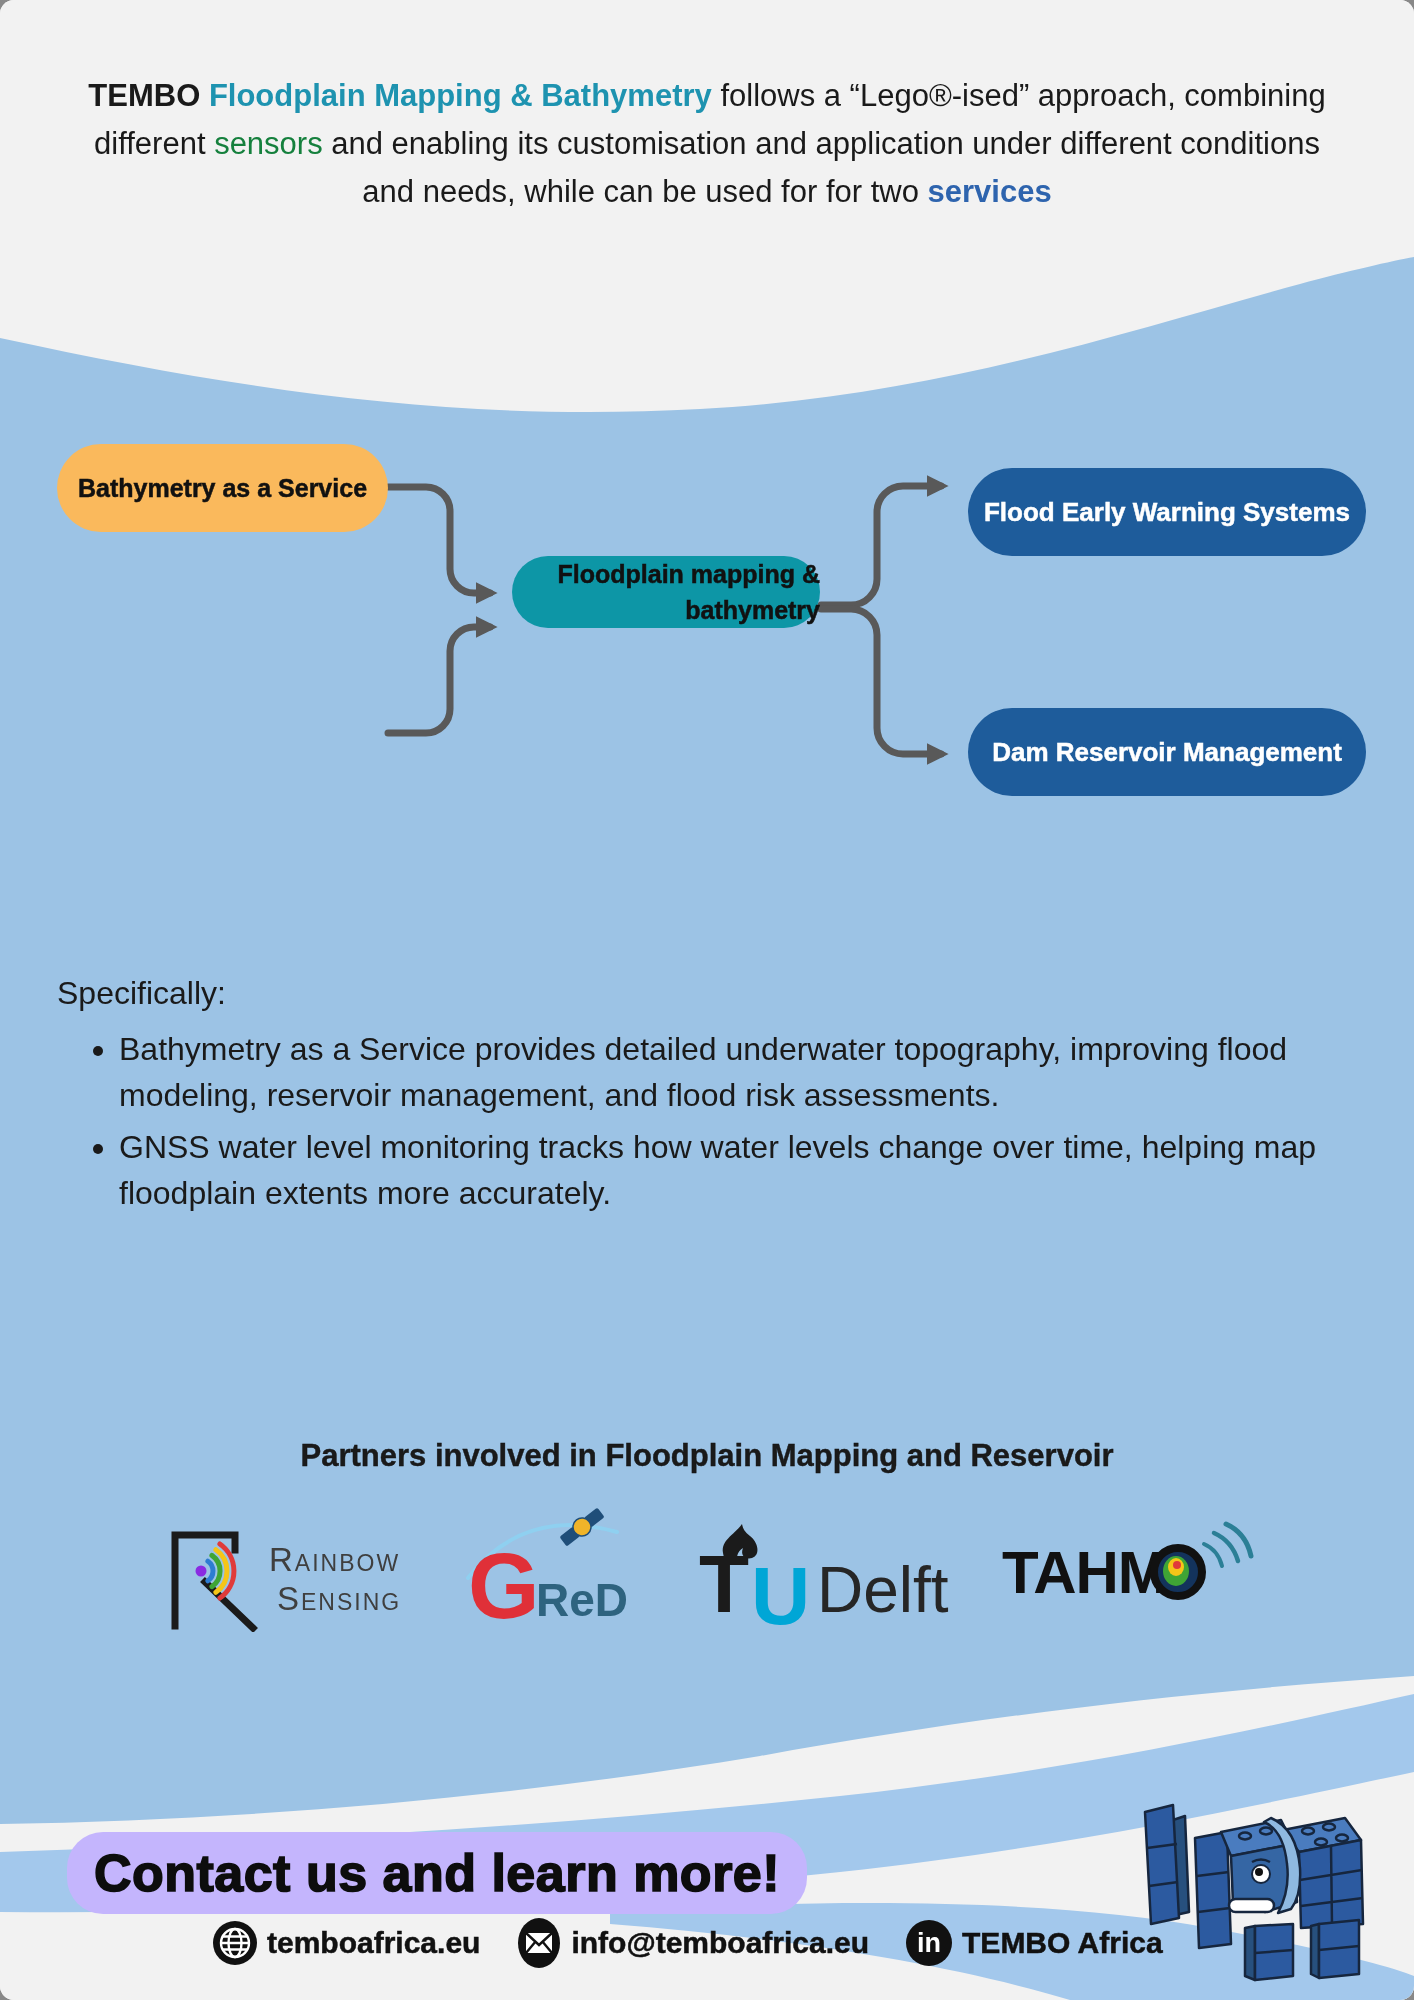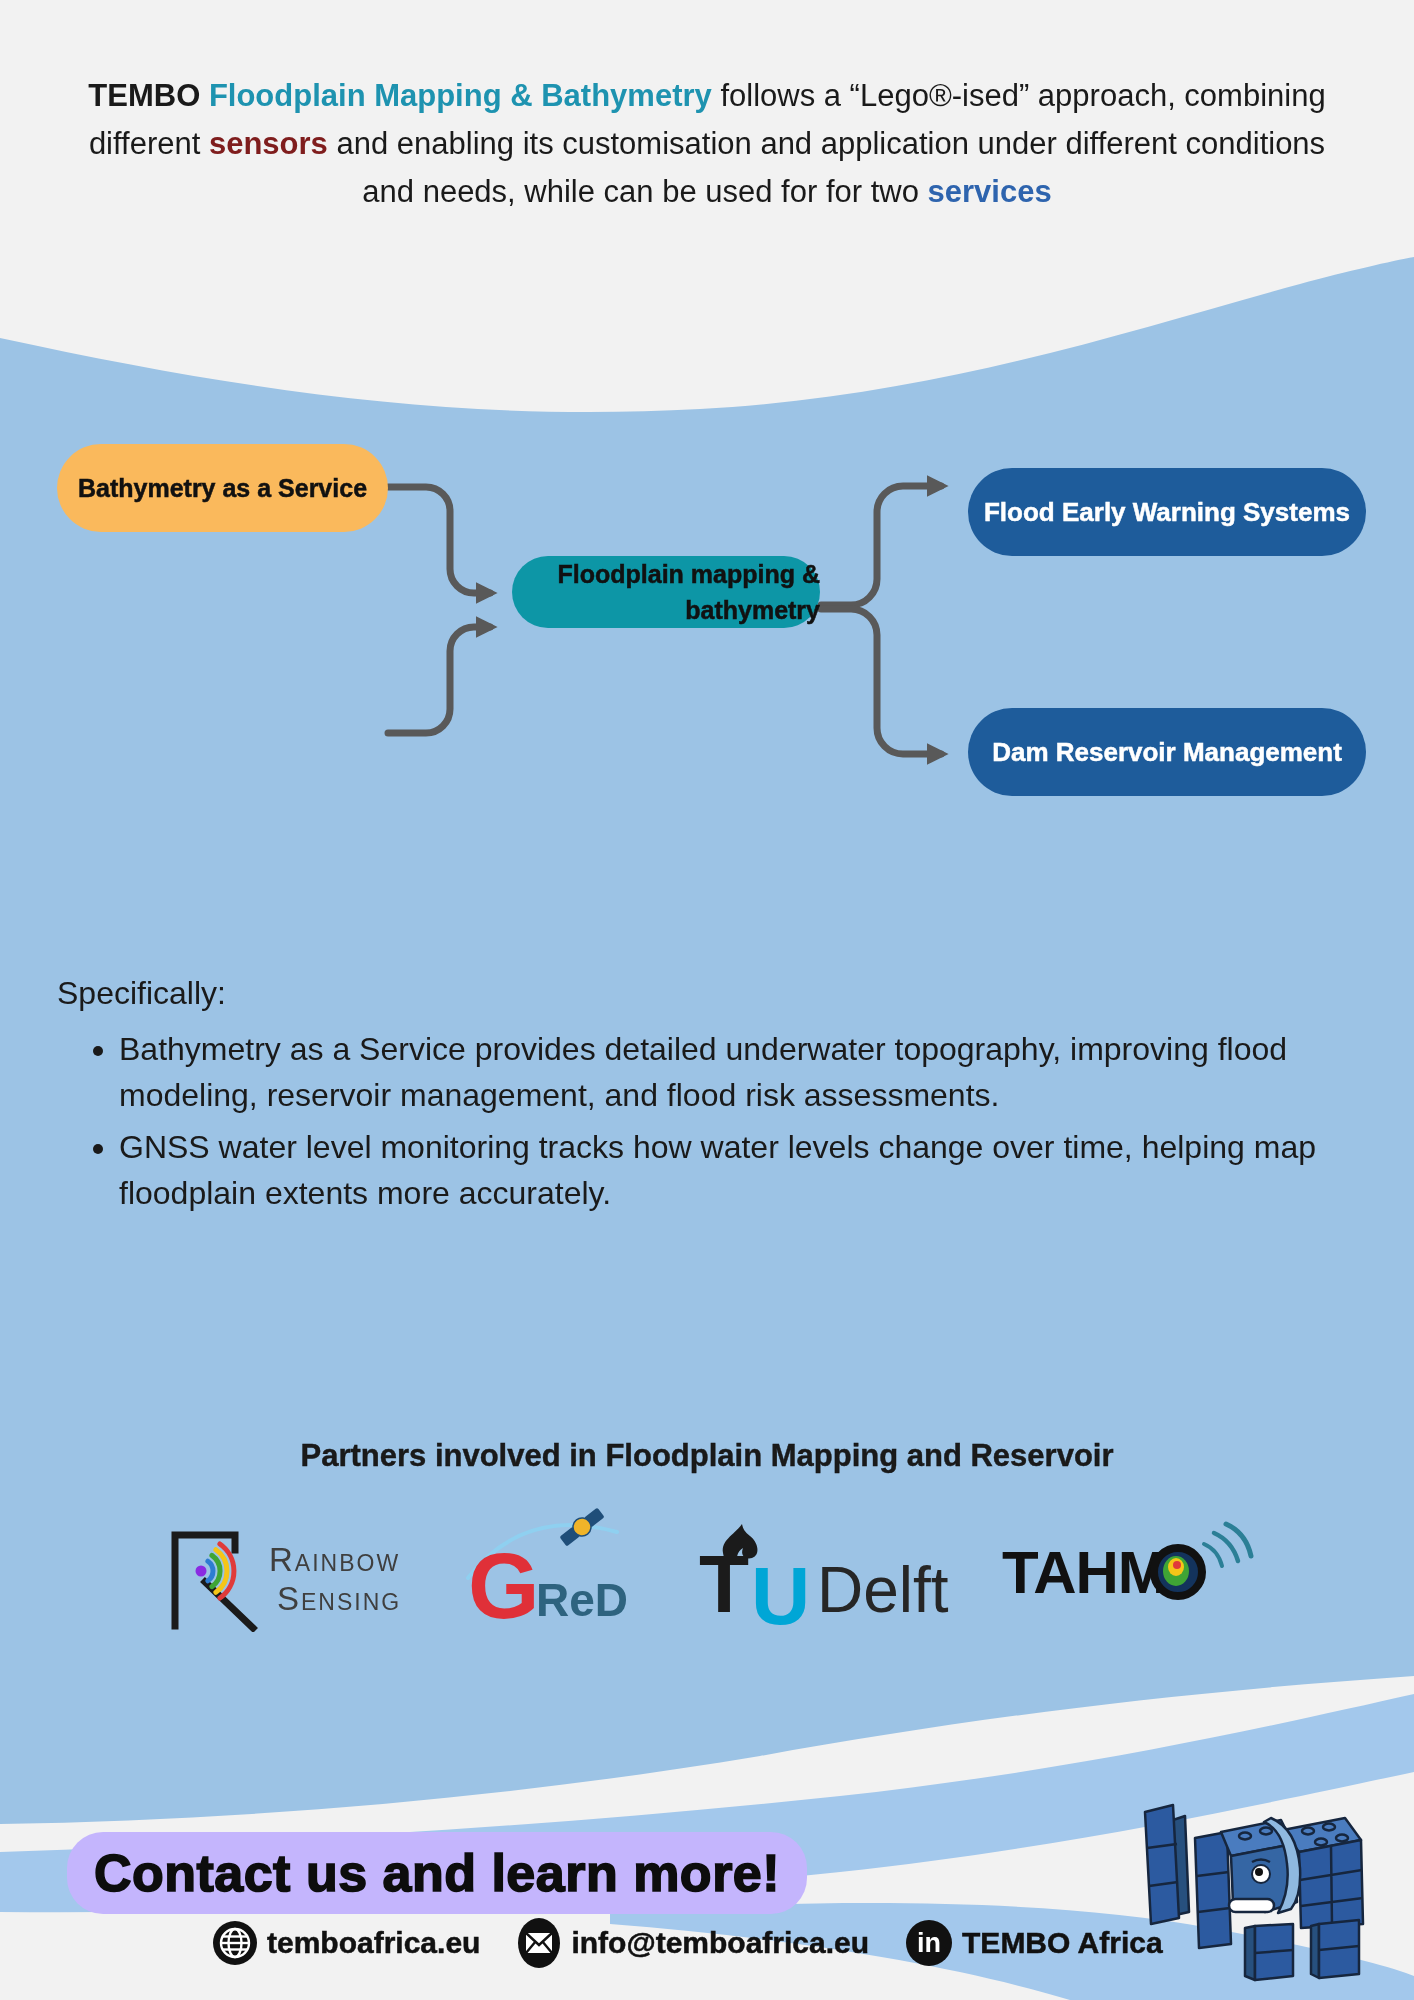--- a/index.html
+++ b/index.html
@@ -1,32 +1,32 @@
 <!DOCTYPE html>
 <html><head>
 <meta charset="utf-8">
 <style>
   html,body{margin:0;padding:0;background:#888;}
   .page{
     position:relative; width:1414px; height:2000px; margin:0 auto;
     background:#F2F2F2; overflow:hidden;
-    font-family:"Liberation Sans", sans-serif; color:#1a1a1a;
+    font-family:"Liberation Sans", sans-serif; color:#1a1a1a;border-radius:14px;
   }
   svg{display:block;}
   .bg-svg, .connector-svg{position:absolute; left:0; top:0; width:1414px; height:2000px; pointer-events:none;}
 
   
   .intro{
     position:absolute; left:0; top:72px; width:1414px;
     text-align:center; font-size:31px; line-height:48px; color:#1a1a1a;
   }
   .intro .ln{white-space:nowrap;}
   .b{font-weight:bold;}
   .c-teal{color:#1E93B0; font-weight:bold;}
-  .c-orange{color:#7f1d1d; font-weight:bold;text-align:right;}
+  .c-orange{color:#15803d; font-weight:normal;text-align:right;}
   .c-blue{color:#2E64AE; font-weight:bold;}
 
   
   .node{
     position:absolute; display:flex; flex-direction:column;
     align-items:center; justify-content:center;
     font-weight:bold; text-align:center;
     -webkit-text-stroke:0.5px currentColor;
   }
   .node-orange{background:#FAB95C; color:#111; border-radius:46px; font-size:25px; line-height:33px;}

